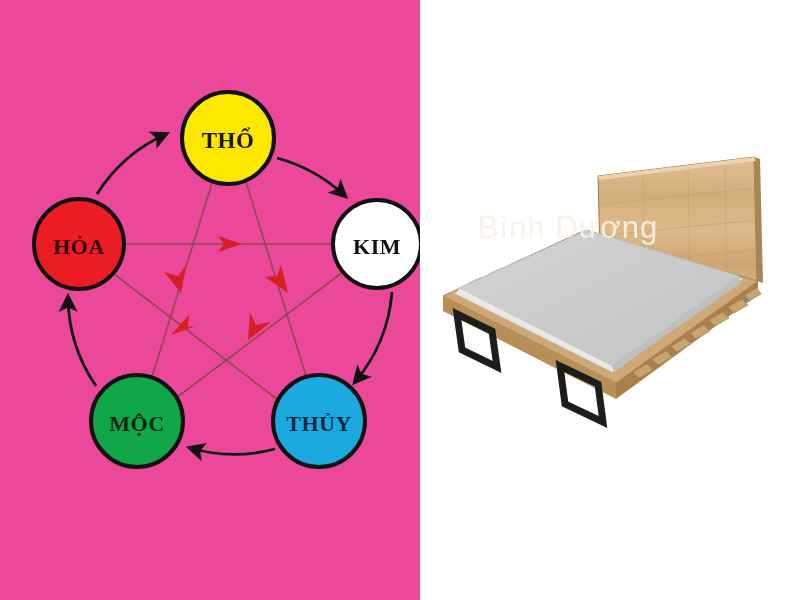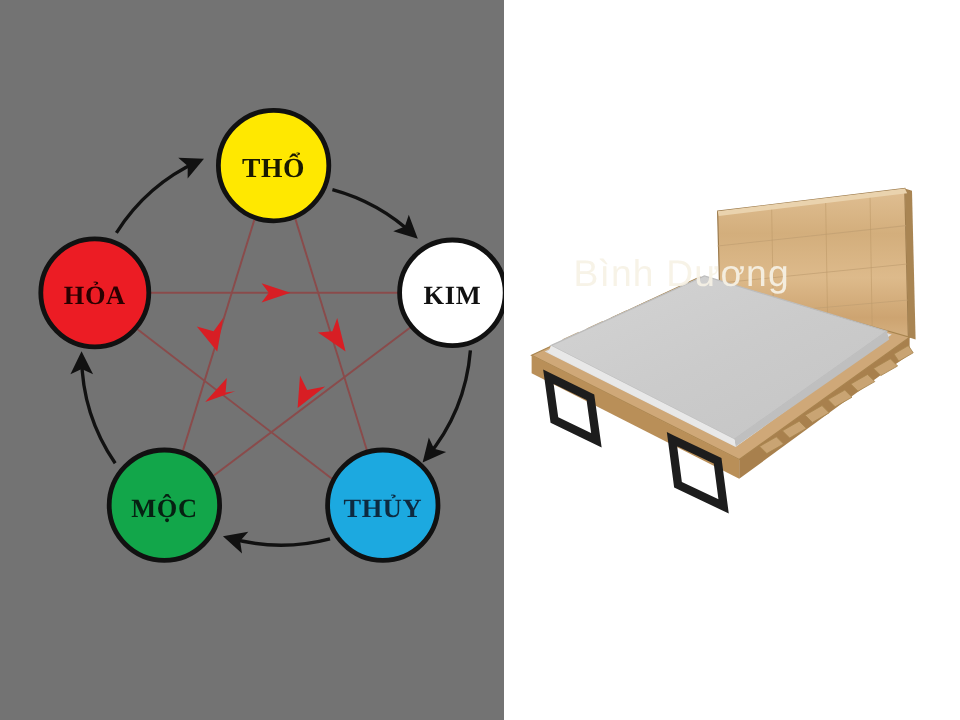--- a/index.html
+++ b/index.html
@@ -11,21 +11,21 @@
     width: 800px;
     height: 600px;
     font-family: "Liberation Sans", sans-serif;
     overflow: hidden;
     position: relative;
   }
   #page {
     position: relative;
     width: 800px;
     height: 600px;
-    background: #737373;
+    background: #ec4899;
   }
 
   
   #wuxing-panel {
     position: absolute;
     left: 0px;
     top: 0px;
     width: 420px;
     height: 600px;
   }

